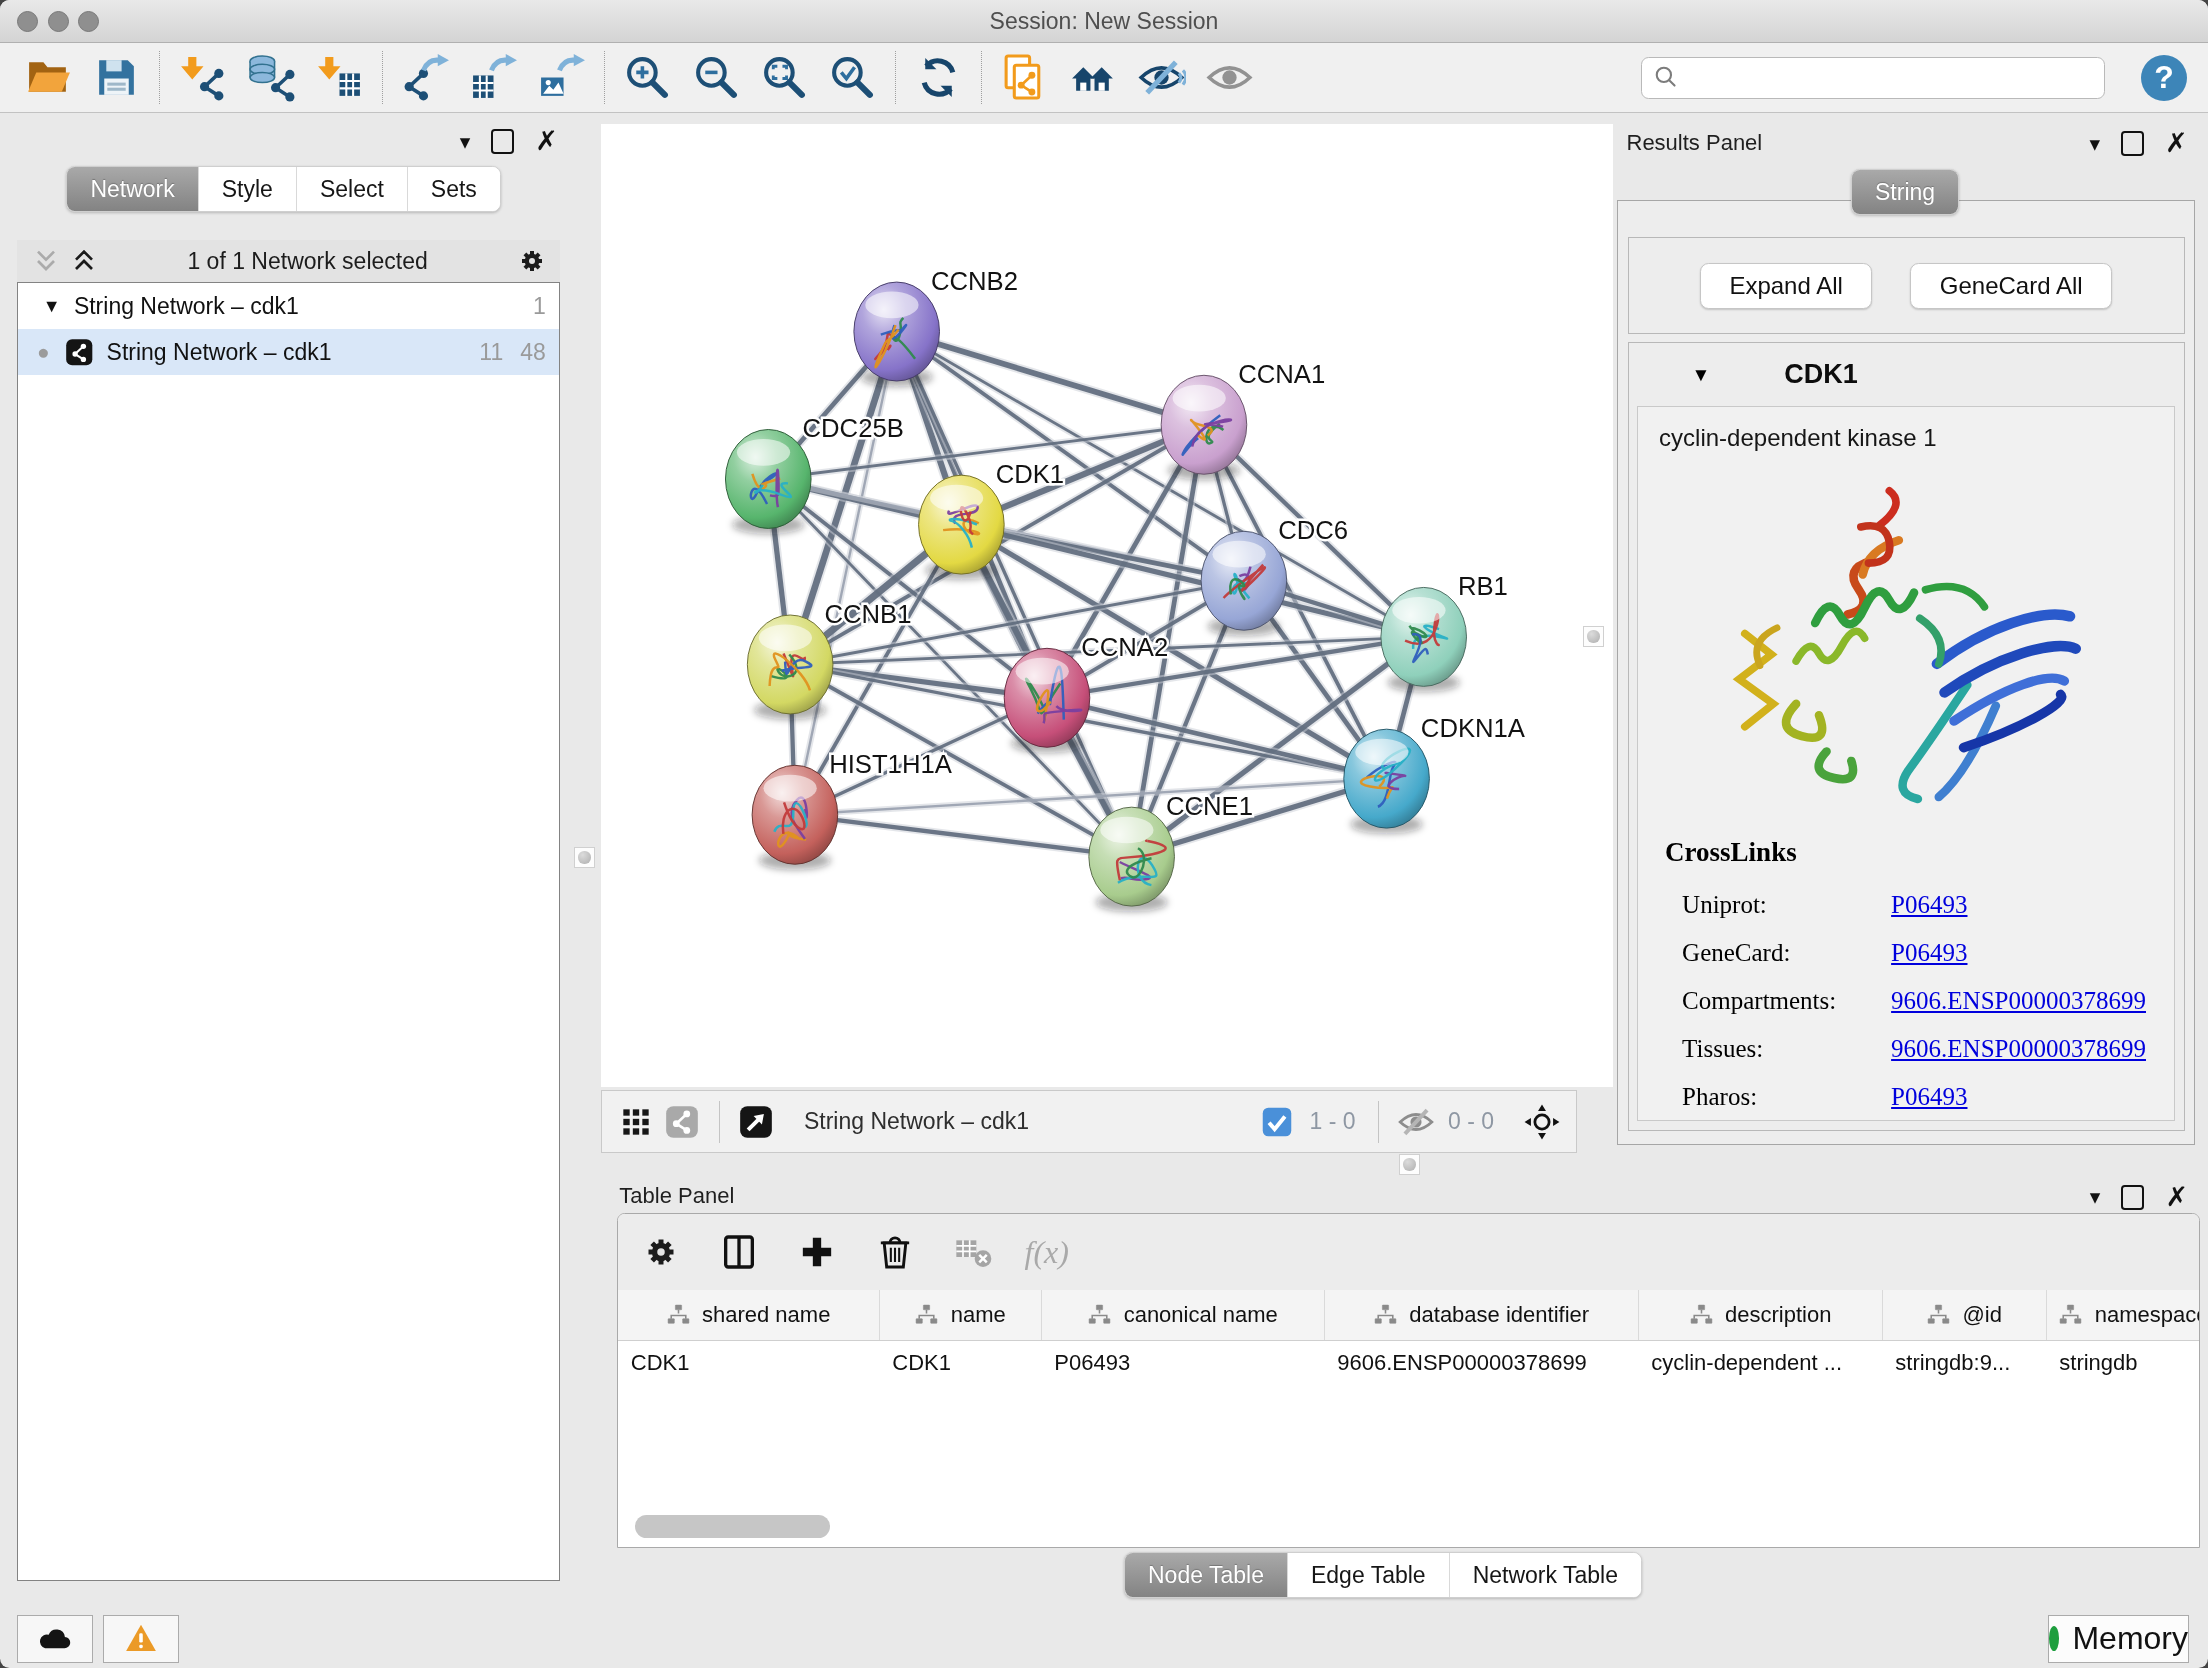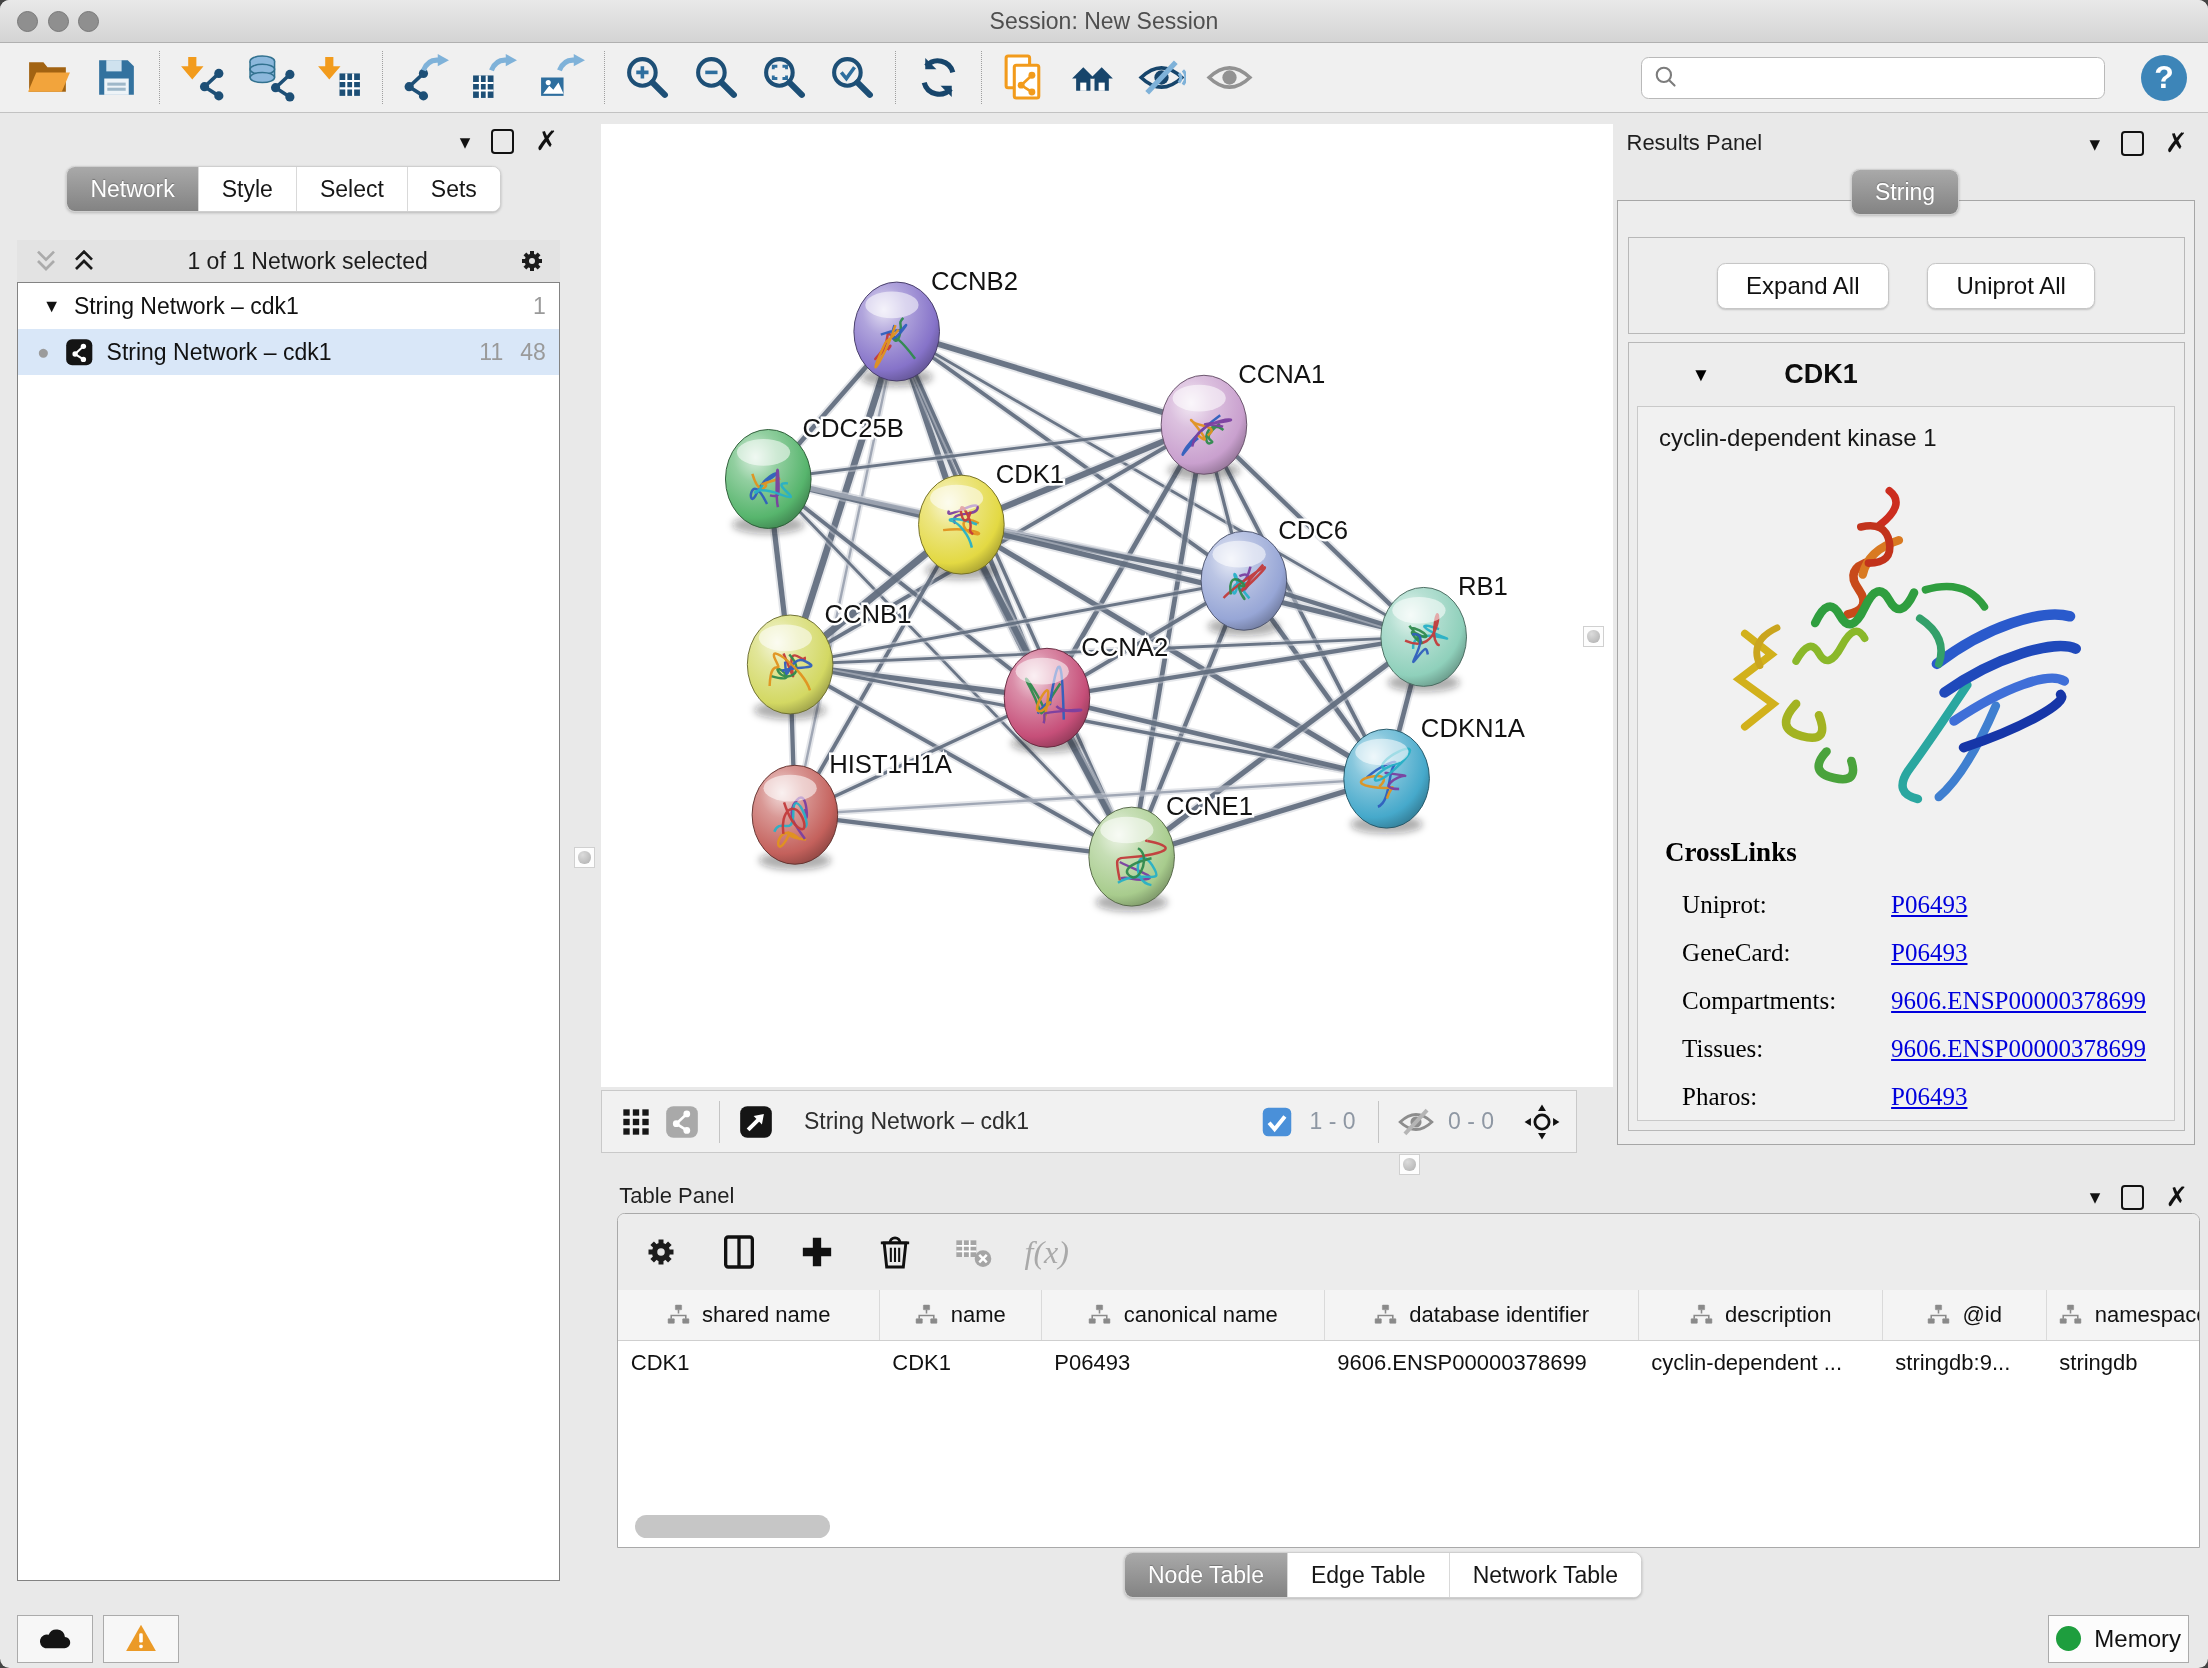--- a/index.html
+++ b/index.html
@@ -124,21 +124,21 @@
   .tp-scroll{position:absolute;left:17px;bottom:9.5px;width:1567px;height:23px;}
   .tp-thumb{position:absolute;left:0;top:0;width:195px;height:23px;border-radius:11.4px;background:#c6c6c6;}
   .tp-tabs{position:absolute;left:518px;top:375px;}
 
   
   .statusbar{position:absolute;left:0;top:1607px;width:100%;height:61px;}
   .sb-btn{position:absolute;top:7.6px;width:74px;height:46px;background:#f7f7f7;border:1.9px solid #ababab;
     display:flex;align-items:center;justify-content:center;}
   .sb-btn svg{width:34px;height:34px;}
   .memory-btn{position:absolute;right:19px;top:7.6px;width:139px;height:46px;background:#fcfcfc;border:1px solid #ababab;
-    display:flex;align-items:center;justify-content:center;gap:13.3px;font-size:24px;color:#111;}
+    display:flex;align-items:center;justify-content:center;gap:13.3px;font-size:32px;color:#111;}
   .memory-dot{width:25px;height:25px;border-radius:50%;background:#1e9e3e;}
 </style>
 </head>
 <body>
 
 <div id="window">
 
   <div class="titlebar">
     <div class="traffic">
       <span></span>
@@ -750,21 +750,21 @@
       <span class="caret">▾</span>
       <span class="floatbox"></span>
       <span class="closex">✗</span>
     </div>
     <div class="seg rp-tab">
         <span class="tab selected">String</span>
       </div>
     <div class="rp-box">
       <div class="rp-actions">
         <span class="rp-btn">Expand All</span>
-        <span class="rp-btn">Uniprot All</span>
+        <span class="rp-btn">GeneCard All</span>
       </div>
       <div class="rp-section">
         <div class="rp-sec-head">
           <span class="tri">▼</span>
           <span class="pname">CDK1</span>
         </div>
         <div class="rp-content">
           <div class="rp-desc">cyclin-dependent kinase 1</div>
           <svg class="rp-protein" width="447" height="354" viewBox="0 0 470 372">
             <g fill="none" stroke-linecap="round">

